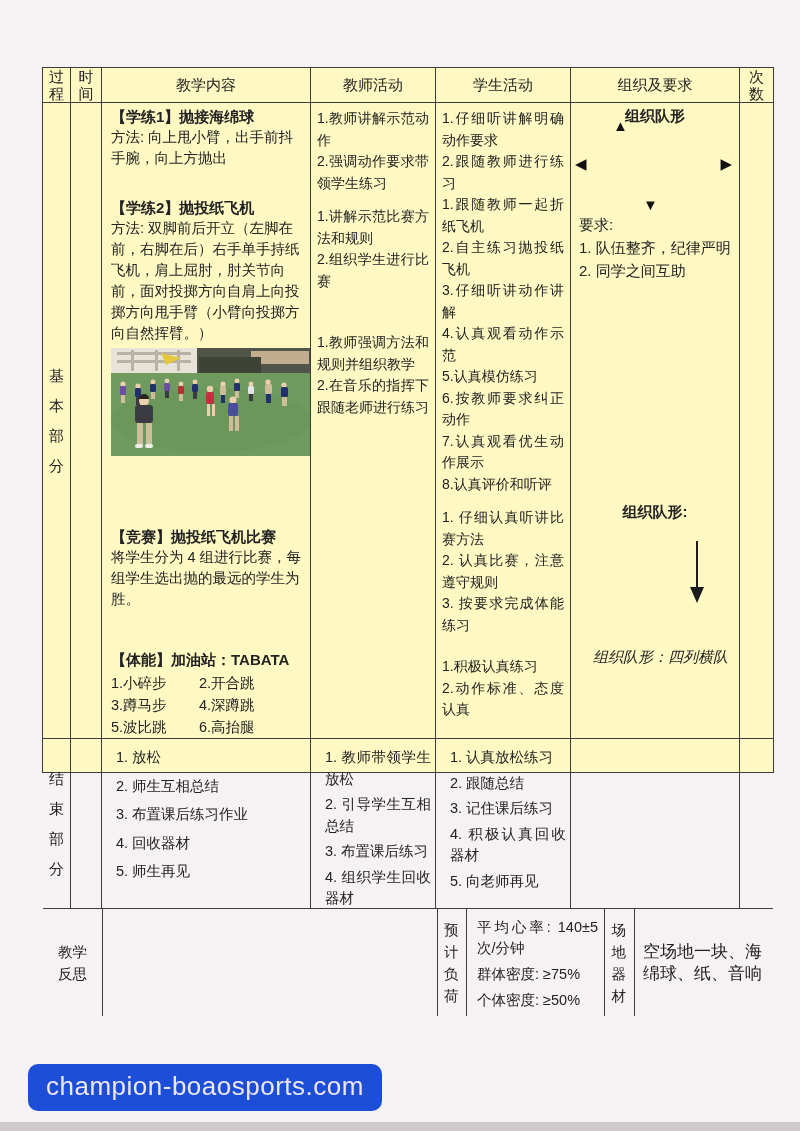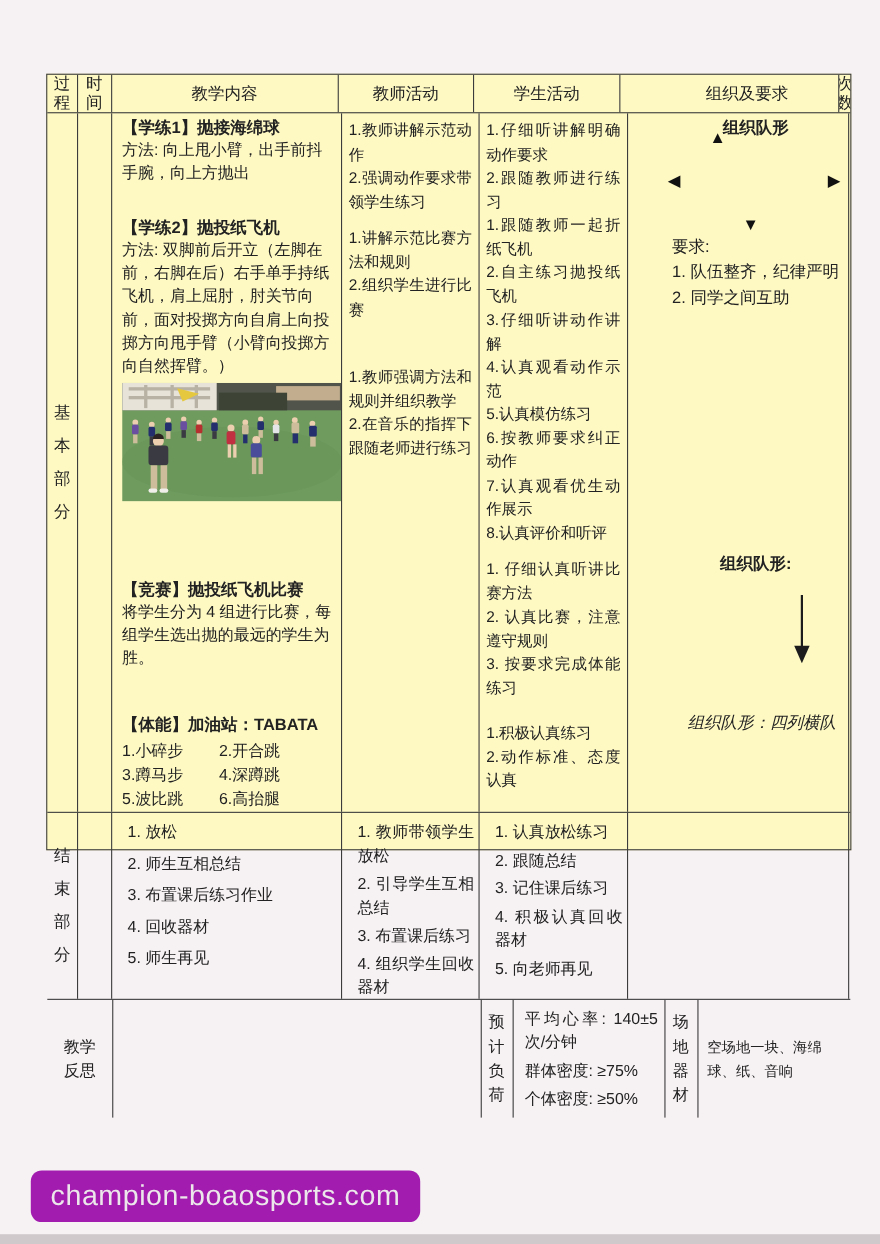--- a/index.html
+++ b/index.html
@@ -16,21 +16,21 @@
   .table {
     position:absolute; left:42px; top:67px; width:732px; height:706px;
     border:1.5px solid #3c3c3c; background:#fef9c3; display:flex; flex-direction:column;
   }
   .row { display:flex; border-bottom:1.5px solid #3c3c3c; }
   .row:last-child { border-bottom:none; }
   .cell { border-right:1.5px solid #3c3c3c; overflow:hidden; position:relative; }
   .cell:last-child { border-right:none; }
 
   .c1{width:28px;} .c2{width:31px;} .c3{width:209px;} .c4{width:125px;}
-  .c5{width:135px;} .c6{width:169px;margin-left:32px;} .c7{flex:1;}
+  .c5{width:135px;} .c6{width:169px;} .c7{flex:1;}
 
   .header-row { height:47px; }
   .header-row .cell { display:flex; align-items:center; justify-content:center; font-size:15px; text-align:center; }
   .vhead { word-break:break-all; line-height:17px; padding:0 5px; }
 
   .basic-row { height:645px; }
   .ending-row { height:170px; }
   .footer-row { flex:1; }
 
   
@@ -69,26 +69,26 @@
   .end-list .line { margin-bottom:7px; }
   .end-list.tight .line { margin-bottom:4px; text-align:justify; }
 
   
   .f1{width:60px;} .f2{width:335px;} .f3{width:29px;} .f4{width:138px;} .f5{width:30px;} .f6{flex:1;}
   .flabel { display:flex; align-items:center; justify-content:center; }
   .flabel .vsm { width:2.3em; word-break:break-all; text-align:center; font-size:14.5px; line-height:22px; }
   .flabel .vcol { width:1.1em; word-break:break-all; font-size:14.5px; line-height:22px; }
   .load-values { padding:8px 6px 0 10px; font-size:14.5px; line-height:21px; }
   .load-values .line { margin-bottom:5px; text-align:justify; }
-  .equip-cell { padding:0 8px; display:flex; align-items:center; font-size:13px; line-height:22px; }
+  .equip-cell { padding:0 8px; display:flex; align-items:center; font-size:17px; line-height:22px; }
 
   
   .watermark {
     position:absolute; left:28px; top:1064px;
-    background:#a21caf; color:#ece7ea;
+    background:#1d4ed8; color:#ece7ea;
     font-size:26px; letter-spacing:0.5px;
     padding:7px 18px 9px 18px; border-radius:10px;
   }
   .bottom-bar { position:absolute; left:0; bottom:0; width:800px; height:9px; background:#cfc9cc; }
 </style>
 </head>
 <body>
 
 <div class="page">
 

